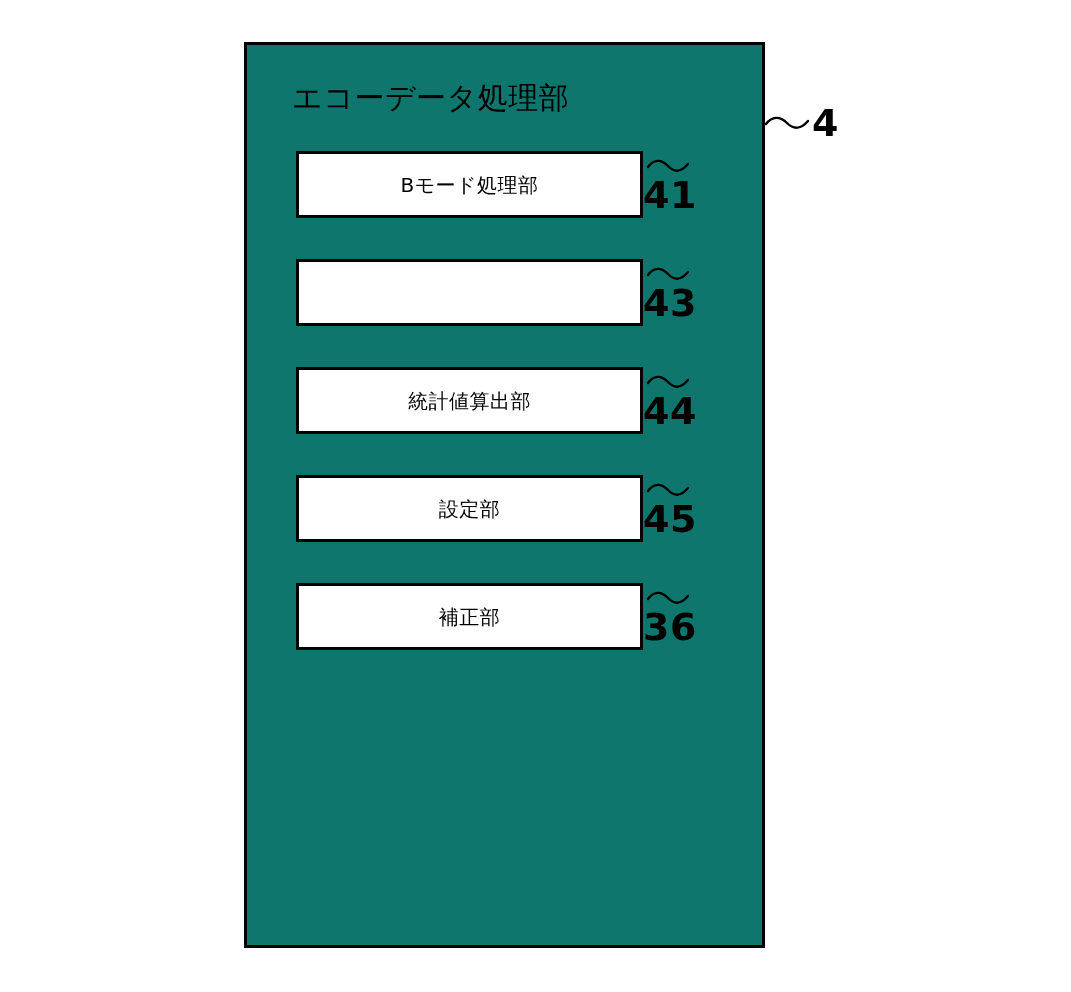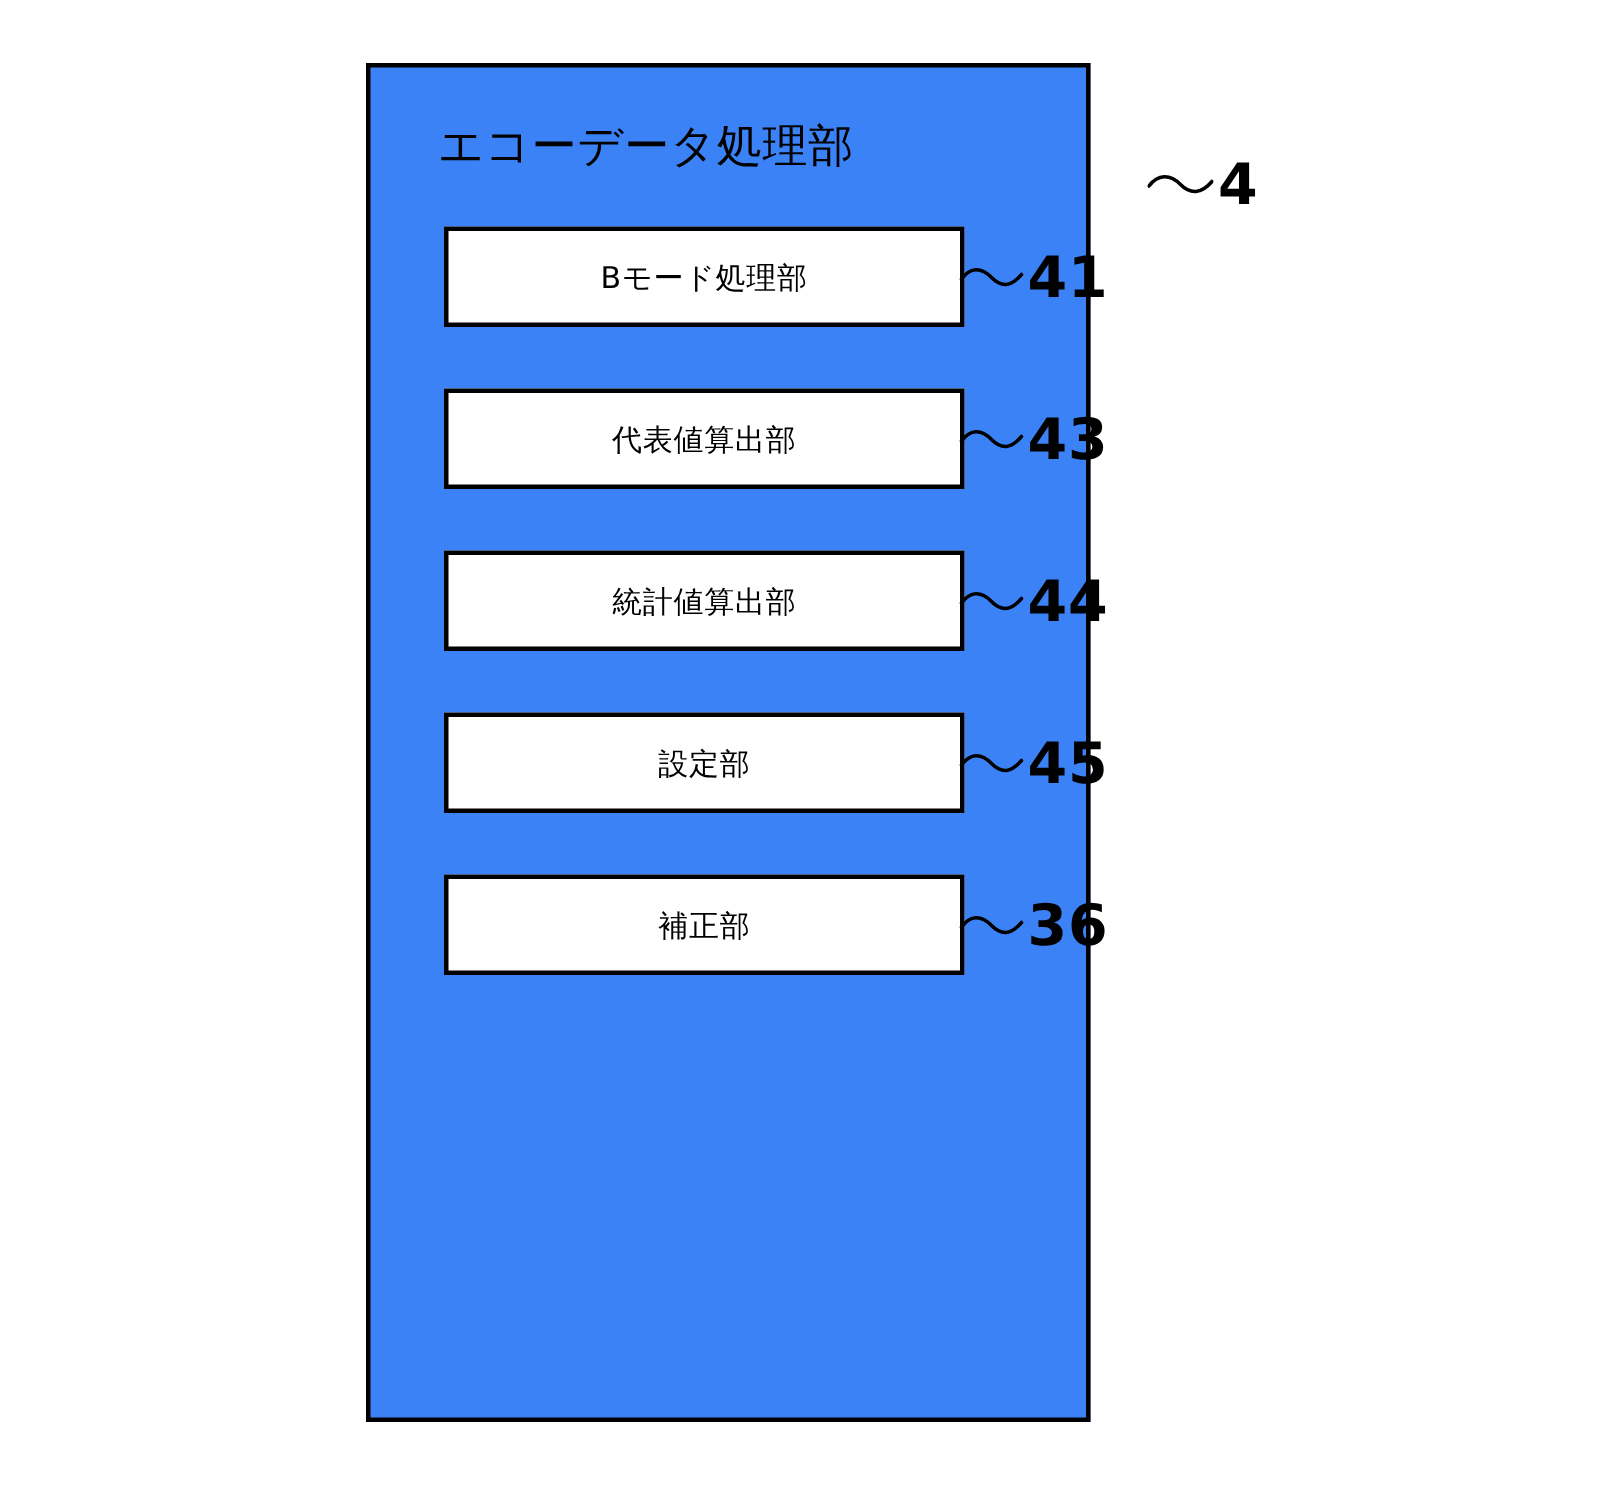--- a/index.html
+++ b/index.html
@@ -22,25 +22,25 @@
     top: 0;
     width: 1071px;
     height: 992px;
   }
 
   
   .outer-block {
     position: absolute;
     left: 244px;
     top: 42px;
-    width: 483px;
+    width: 521px;
     height: 906px;
     border: 3px solid #000000;
     box-sizing: border-box;
-    background: #3b82f6;
+    background: #0f766e;
   }
 
   .block-title {
     position: absolute;
     left: 45px;
     top: 36px;
     font-size: 30px;
     line-height: 34px;
     letter-spacing: 0.5px;
     white-space: nowrap;
@@ -80,20 +80,21 @@
   
   .lead {
     position: absolute;
     left: 100%;
     top: 50%;
     transform: translateY(-50%);
     display: flex;
     align-items: center;
     white-space: nowrap;
     pointer-events: none;
+    flex-direction: column;
   }
   .lead svg {
     display: block;
     overflow: visible;
   }
   .ref-num {
     font-size: 38px;
     line-height: 38px;
     font-weight: 600;
     letter-spacing: 0.5px;
@@ -132,21 +133,20 @@
         <span class="lead">
           <svg width="42" height="20" viewBox="0 0 42 20" aria-hidden="true">
             <path d="M1 11 C 7 3, 14 3, 21 10 C 28 17, 34 16, 41 8" fill="none" stroke="#000000" stroke-width="2.4" stroke-linecap="round"></path>
           </svg>
           <span class="ref-num">41</span>
         </span>
       </div>
 
 
       <div class="unit-box">
-        <span class="unit-label">代表値算出部</span>
         <span class="lead">
           <svg width="42" height="20" viewBox="0 0 42 20" aria-hidden="true">
             <path d="M1 11 C 7 3, 14 3, 21 10 C 28 17, 34 16, 41 8" fill="none" stroke="#000000" stroke-width="2.4" stroke-linecap="round"></path>
           </svg>
           <span class="ref-num">43</span>
         </span>
       </div>
 
       <div class="unit-box">
         <span class="unit-label">統計値算出部</span>

